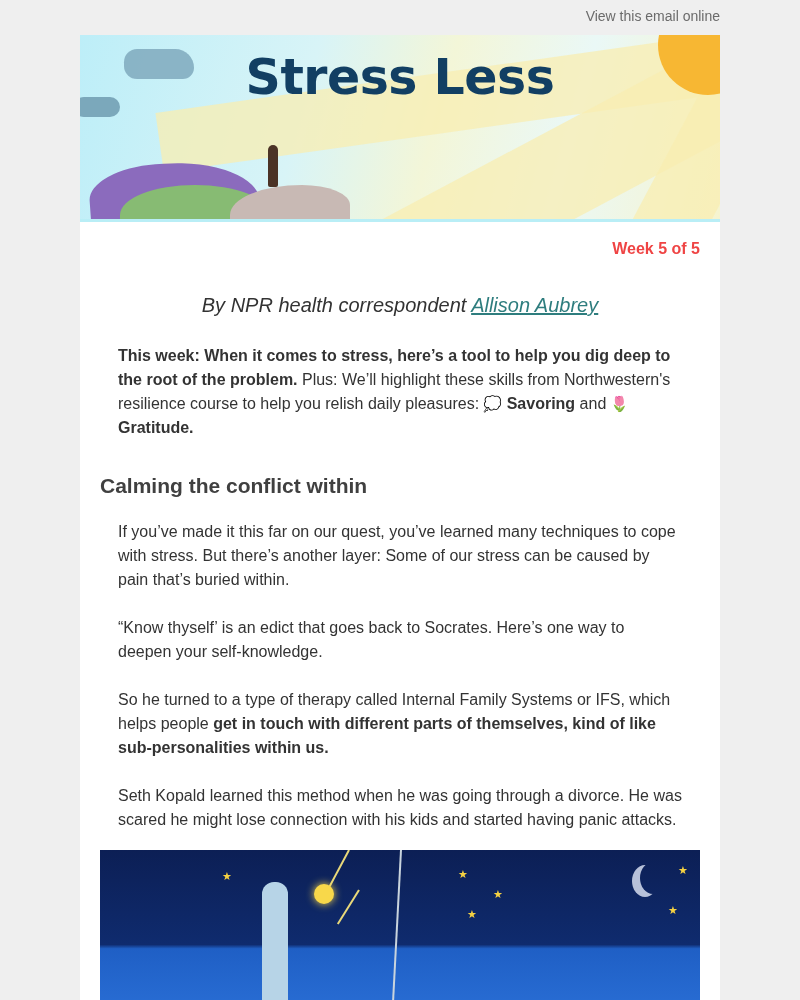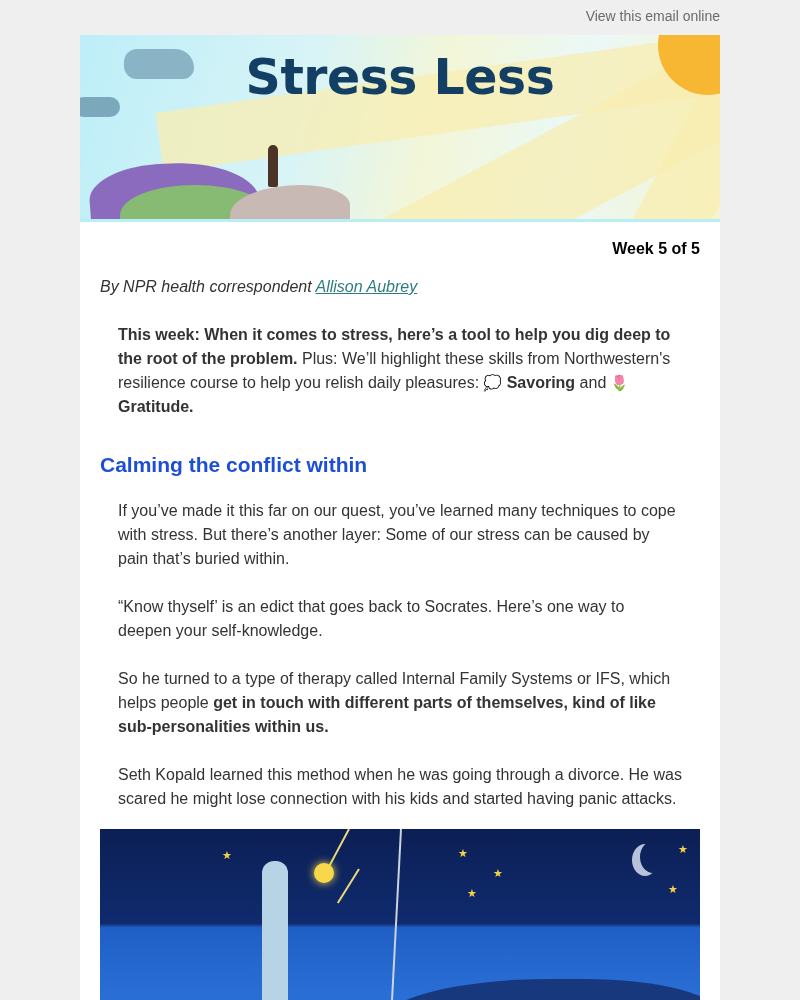--- a/index.html
+++ b/index.html
@@ -14,26 +14,26 @@
   .cloud1 { position:absolute; left:44px; top:14px; width:70px; height:30px; background:#7fa9bd; border-radius:14px 20px 12px 14px; opacity:.85; }
   .cloud2 { position:absolute; left:-6px; top:62px; width:46px; height:20px; background:#6f9bb0; border-radius:12px; opacity:.85; }
   .hill1 { position:absolute; left:10px; top:128px; width:170px; height:80px; background:#8b6bbd; border-radius:40% 55% 0 0; transform:rotate(-4deg); }
   .hill2 { position:absolute; left:40px; top:150px; width:150px; height:60px; background:#86c46a; border-radius:60% 60% 0 0; opacity:.9; }
   .hill3 { position:absolute; left:150px; top:150px; width:120px; height:50px; background:#c8b9b4; border-radius:60% 40% 0 0; }
   .figure { position:absolute; left:188px; top:110px; width:10px; height:42px; background:#4b3326; border-radius:5px 5px 2px 2px; }
   .banner-title { position:absolute; left:0; width:640px; text-align:center; top:14px; font-family:"DejaVu Sans", sans-serif; font-weight:bold; font-size:49px; color:#123f63; letter-spacing:-0.5px; }
   .banner-sub { position:absolute; left:0; width:640px; text-align:center; top:66px; font-family:"DejaVu Serif", serif; font-style:italic; font-size:30px; color:#123f63; }
   .banner-bottom { position:absolute; left:0; bottom:0; width:640px; height:3px; background:#b9eef6; }
   .content { padding:0 20px; }
-  .week { text-align:right; font-weight:bold; font-size:16px; margin-top:18px; color:#000000; }
-  .byline { font-style:italic; font-size:16px; margin-top:20px; color:#333; }
+  .week { text-align:right; font-weight:bold; font-size:16px; margin-top:18px; color:#ef4444; }
+  .byline { text-align:center; font-style:italic; font-size:20px; margin-top:36px; color:#333; }
   .byline a { color:#2e7d7e; text-decoration:underline; }
   p { font-size:16px; line-height:24px; margin:18px; }
   .intro { margin-top:27px; }
-  .h2 { color:#1d4ed8; font-weight:bold; font-size:21px; margin-top:34px; }
+  .h2 { color:#404040; font-weight:bold; font-size:21px; margin-top:34px; }
   .p1 { margin-top:22px; }
   .pn { margin-top:24px; }
   .emoji { font-family:"DejaVu Sans", sans-serif; font-size:15px; }
   .illustration { position:relative; margin-top:12px; width:600px; height:210px; overflow:hidden; background:linear-gradient(180deg,#0c1f55 0%, #0f2b6e 45%, #1f5fc5 47%, #2a6fd6 80%, #1e58b8 100%); }
   .star { position:absolute; color:#f5d142; font-size:11px; }
   .moon { position:absolute; right:34px; top:12px; width:26px; height:32px; border-radius:50%; box-shadow:-8px 3px 0 0 #b7c1d9; }
   .glow { position:absolute; left:214px; top:34px; width:20px; height:20px; border-radius:50%; background:#f8d84a; box-shadow:0 0 8px #f8d84a; }
   .man { position:absolute; left:162px; top:32px; width:26px; height:180px; background:#b7d4e7; border-radius:12px 12px 0 0; }
   .mound { position:absolute; right:-20px; bottom:-30px; width:340px; height:90px; background:#17387d; border-radius:50% 40% 0 0; }
   .streak { position:absolute; width:2px; background:#e9d97a; transform-origin:top; }

